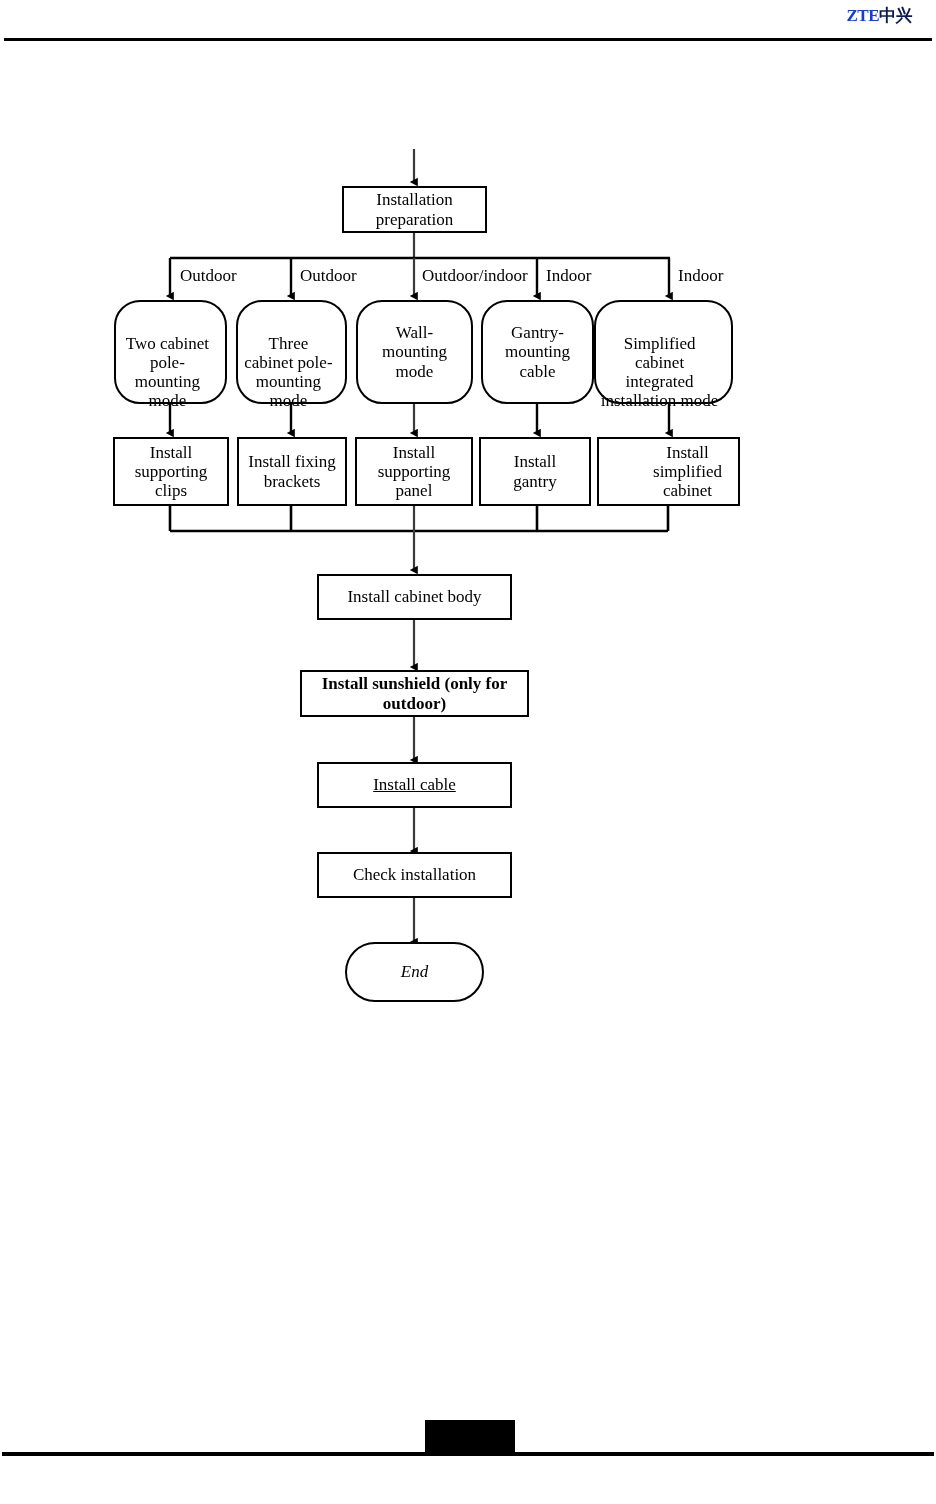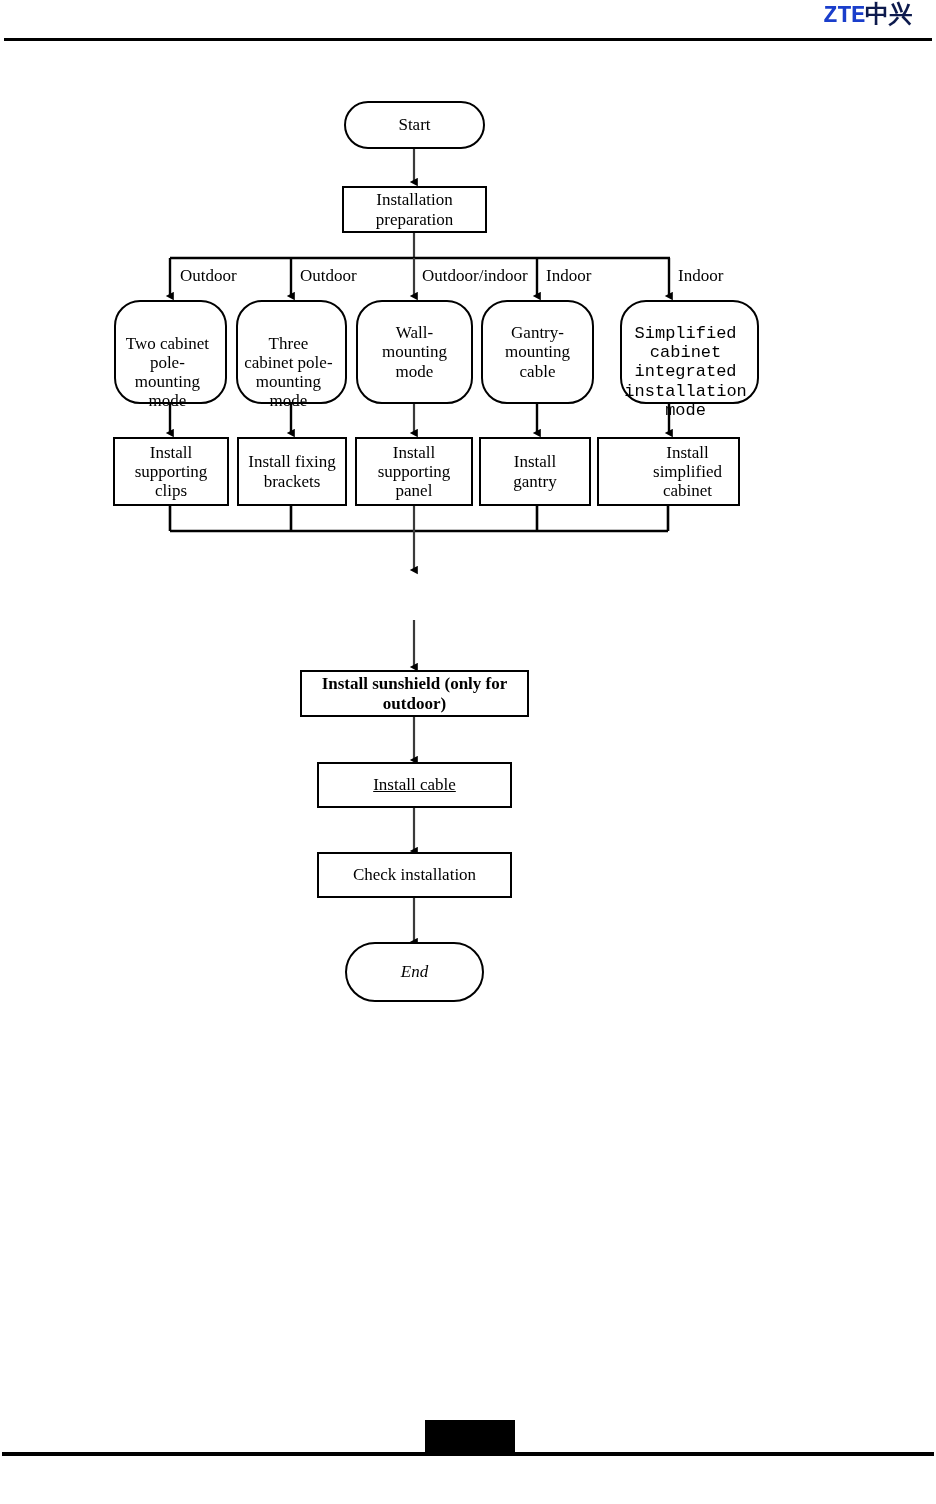--- a/index.html
+++ b/index.html
@@ -18,23 +18,23 @@
 
   
   #page-header {
     position: absolute;
     left: 0; top: 0;
     width: 936px; height: 42px;
   }
   #brand-logo {
     position: absolute;
     right: 24px; top: 4px;
-    font-family: Liberation Mono, monospace;
+    font-family: Liberation Serif, serif;
     font-weight: bold;
-    font-size: 24px;
+    font-size: 17px;
     letter-spacing: -0.5px;
     line-height: 24px;
     white-space: nowrap;
   }
   #brand-logo .lat { color: #1a3ecb; }
   #brand-logo .cjk { color: #0d1a4d; }
 
   #header-rule {
     position: absolute;
     left: 4px; top: 38px;
@@ -160,23 +160,20 @@
 
     <g stroke="#3a3a3a" stroke-width="2.2" fill="none">
       <line x1="414" y1="506" x2="414" y2="570" marker-end="url(#arrowhead)"></line>
       <line x1="414" y1="620" x2="414" y2="667" marker-end="url(#arrowhead)"></line>
       <line x1="414" y1="717" x2="414" y2="760" marker-end="url(#arrowhead)"></line>
       <line x1="414" y1="808" x2="414" y2="851" marker-end="url(#arrowhead)"></line>
       <line x1="414" y1="898" x2="414" y2="942" marker-end="url(#arrowhead)"></line>
     </g>
   </svg>
 
-  <div class="node terminator" style="left:344px; top:101px; width:141px; height:48px;">
-    <span class="node-text">Start</span>
-  </div>
 
   <div class="node process" style="left:342px; top:186px; width:145px; height:47px;">
     <span class="node-text">Installation
 preparation</span>
   </div>
 
   <div class="node decision overflow" style="left:114px; top:300px; width:113px; height:104px;">
     <span class="node-text">Two cabinet
 pole-
 mounting
@@ -195,21 +192,21 @@
 mounting
 mode</span>
   </div>
 
   <div class="node decision" style="left:481px; top:300px; width:113px; height:104px;">
     <span class="node-text">Gantry-
 mounting
 cable</span>
   </div>
 
-  <div class="node decision overflow" style="left:620px; top:300px; width:139px; height:104px;font-family:Liberation Mono, monospace;">
+  <div class="node decision overflow" style="left:594px; top:300px; width:139px; height:104px;">
     <span class="node-text">Simplified
 cabinet
 integrated
 installation mode</span>
   </div>
 
   <div class="node process" style="left:113px; top:437px; width:116px; height:69px;">
     <span class="node-text">Install
 supporting
 clips</span>
@@ -229,20 +226,23 @@
   <div class="node process" style="left:479px; top:437px; width:112px; height:69px;">
     <span class="node-text">Install
 gantry</span>
   </div>
 
   <div class="node process" style="left:597px; top:437px; width:143px; height:69px;padding-left:40px;">
     <span class="node-text">Install simplified
 cabinet</span>
   </div>
 
+  <div class="node process" style="left:317px; top:574px; width:195px; height:46px;">
+    <span class="node-text">Install cabinet body</span>
+  </div>
 
   <div class="node process" style="left:300px; top:670px; width:229px; height:47px;font-weight:bold;">
     <span class="node-text">Install sunshield (only for
 outdoor)</span>
   </div>
 
   <div class="node process" style="left:317px; top:762px; width:195px; height:46px;text-decoration:underline;">
     <span class="node-text">Install cable</span>
   </div>
 

